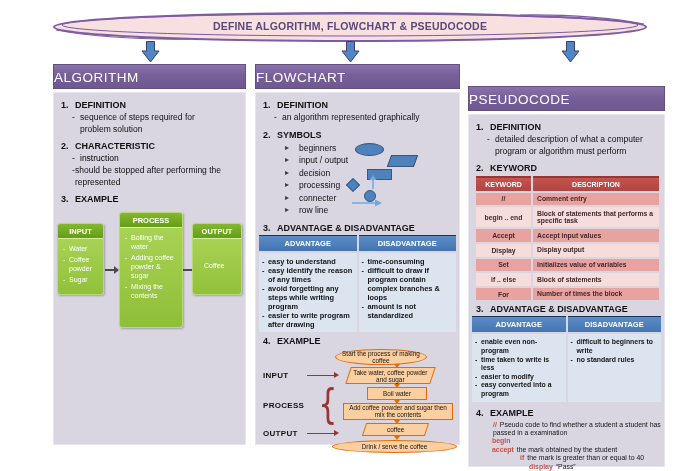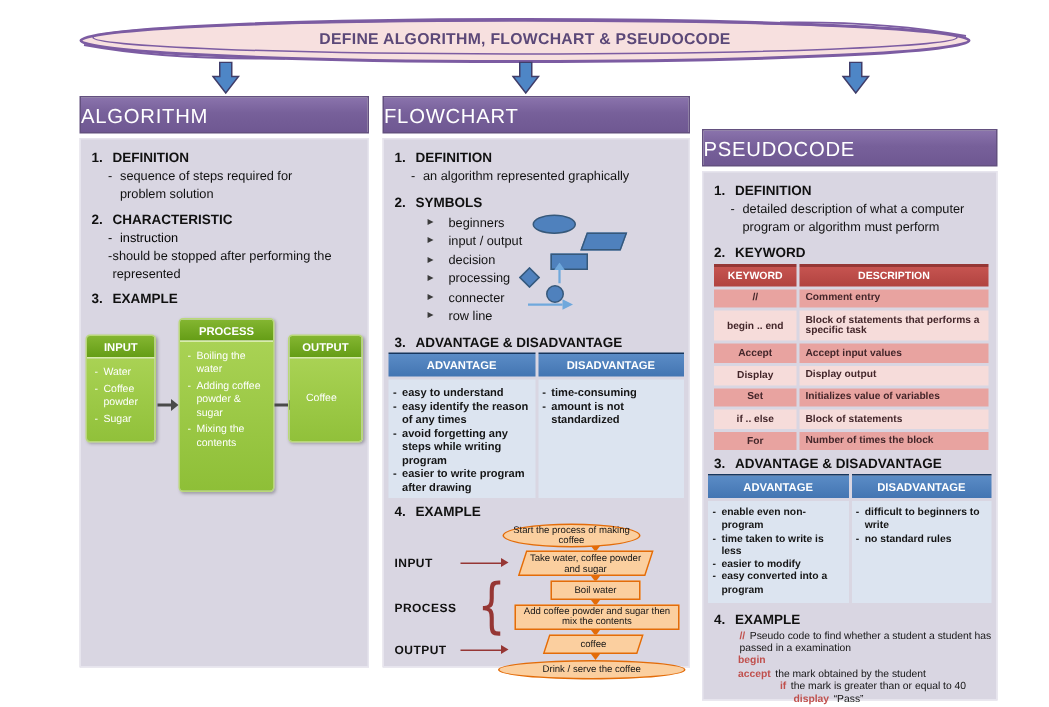--- a/index.html
+++ b/index.html
@@ -250,20 +250,21 @@
         </div>
         <div class="tbody">
           <div class="cell">
             <div class="titem">easy to understand</div>
             <div class="titem">easy identify the reason of any times</div>
             <div class="titem">avoid forgetting any steps while writing program</div>
             <div class="titem">easier to write program after drawing</div>
           </div>
           <div class="cell">
             <div class="titem">time-consuming</div>
+            <div class="titem">difficult to draw if program contain complex branches &amp; loops</div>
             <div class="titem">amount is not standardized</div>
           </div>
         </div>
       </div>
 
       <div class="sec-head mt4">
         <span class="num">4.</span>
         <span>EXAMPLE</span>
       </div>
 

